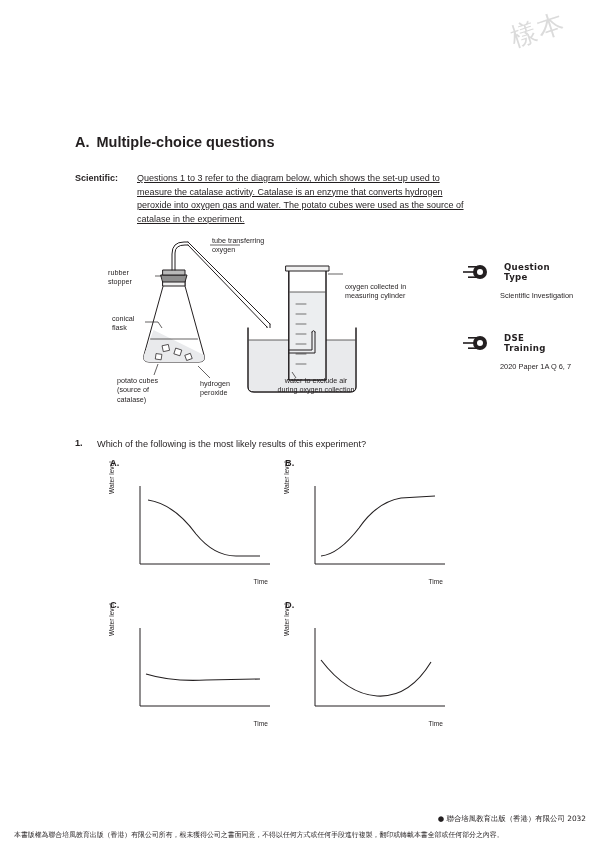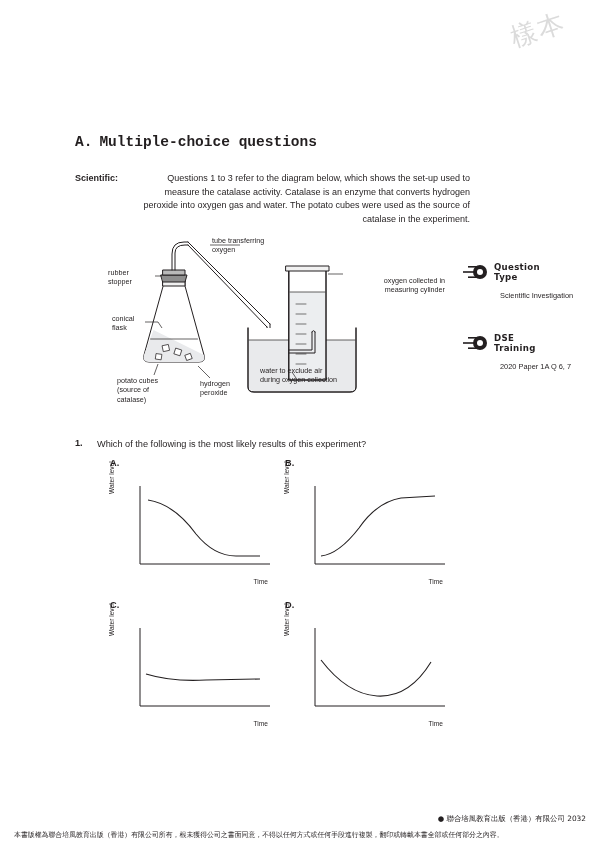--- a/index.html
+++ b/index.html
@@ -30,45 +30,45 @@
   }
 
   h1.unit-title {
     position:absolute; left:75px; top:88px;
     margin:0;
     font-size:20.5px; font-weight:bold; letter-spacing:.2px;
   }
   h2.section-title {
     position:absolute; left:75px; top:134px;
     margin:0;
-    font-size:14.5px; font-weight:bold;font-family:Liberation Mono, monospace;
+    font-size:14.5px; font-weight:bold;
   }
   h2.section-title .sec-letter { margin-right:7px; }
 
   .directions { position:absolute; left:75px; top:172px; width:395px; }
   .directions .dir-label {
     float:left; font-weight:bold; font-size:9px; width:48px;
     line-height:13.5px;
   }
   .directions .dir-text {
-    margin-left:62px; font-size:9px; line-height:13.5px; text-align:right;
+    margin-left:62px; font-size:9px; line-height:13.5px; text-align:left;text-decoration:underline;
   }
 
   
   .diagram { position:absolute; left:100px; top:232px; width:300px; height:190px; }
   .diagram svg { display:block; }
   .dlabel {
     position:absolute; font-size:7.2px; line-height:9.3px; color:#231f20;
   }
 
   
   .info-box { position:absolute; left:458px; }
   .info-box.qtype { top:262px; }
   .info-box.dse { top:333px; }
-  .info-head { display:flex; align-items:center; gap:6px; }
+  .info-head { display:flex; align-items:center; gap:16px; }
   .info-title {
     font-family:"DejaVu Sans", sans-serif;
     font-weight:bold; font-size:8.6px; line-height:10px; letter-spacing:.3px;
   }
   .info-sub { font-size:7.4px; margin-top:9px; color:#231f20;padding-left:42px; }
 
   
   .q1 { position:absolute; left:75px; top:438px; width:420px; }
   .q1 .qnum { position:absolute; left:0; top:0; font-weight:bold; font-size:9.2px; }
   .q1 .qtext { margin-left:22px; font-size:9.2px; line-height:13px; }
@@ -167,22 +167,22 @@
         <path d="M189 121 L215 121 L215 100"></path>
         <path d="M212 100 Q213.5 97 215 100"></path>
       </g>
     </svg>
 
     <div class="dlabel" style="left:112px; top:4px; width:90px;">tube transferring<br>oxygen</div>
     <div class="dlabel" style="left:8px; top:36px; width:46px; text-align:left;">rubber<br>stopper</div>
     <div class="dlabel" style="left:12px; top:82px; width:46px;">conical<br>flask</div>
     <div class="dlabel" style="left:17px; top:144px; width:62px;">potato cubes<br>(source of<br>catalase)</div>
     <div class="dlabel" style="left:100px; top:147px; width:56px;">hydrogen<br>peroxide</div>
-    <div class="dlabel" style="left:160px; top:134px; width:112px;">water to exclude air<br>during oxygen collection</div>
-    <div class="dlabel" style="left:245px; top:44px; width:100px;text-align:right;">oxygen collected in<br>measuring cylinder</div>
+    <div class="dlabel" style="left:160px; top:144px; width:112px;text-align:center;">water to exclude air<br>during oxygen collection</div>
+    <div class="dlabel" style="left:245px; top:50px; width:100px;">oxygen collected in<br>measuring cylinder</div>
 
     <svg style="position:absolute; left:0; top:0;" width="300" height="190">
       <g stroke="#231f20" stroke-width=".7" fill="none">
         <path d="M140 13 L110 13"></path>
         <path d="M55 44 L62 44"></path>
         <path d="M45 90 L58 90 L62 96"></path>
         <path d="M54 143 L58 132"></path>
         <path d="M110 146 L98 134"></path>
         <path d="M196 146 L192 140"></path>
         <path d="M243 42 L228 42"></path>

